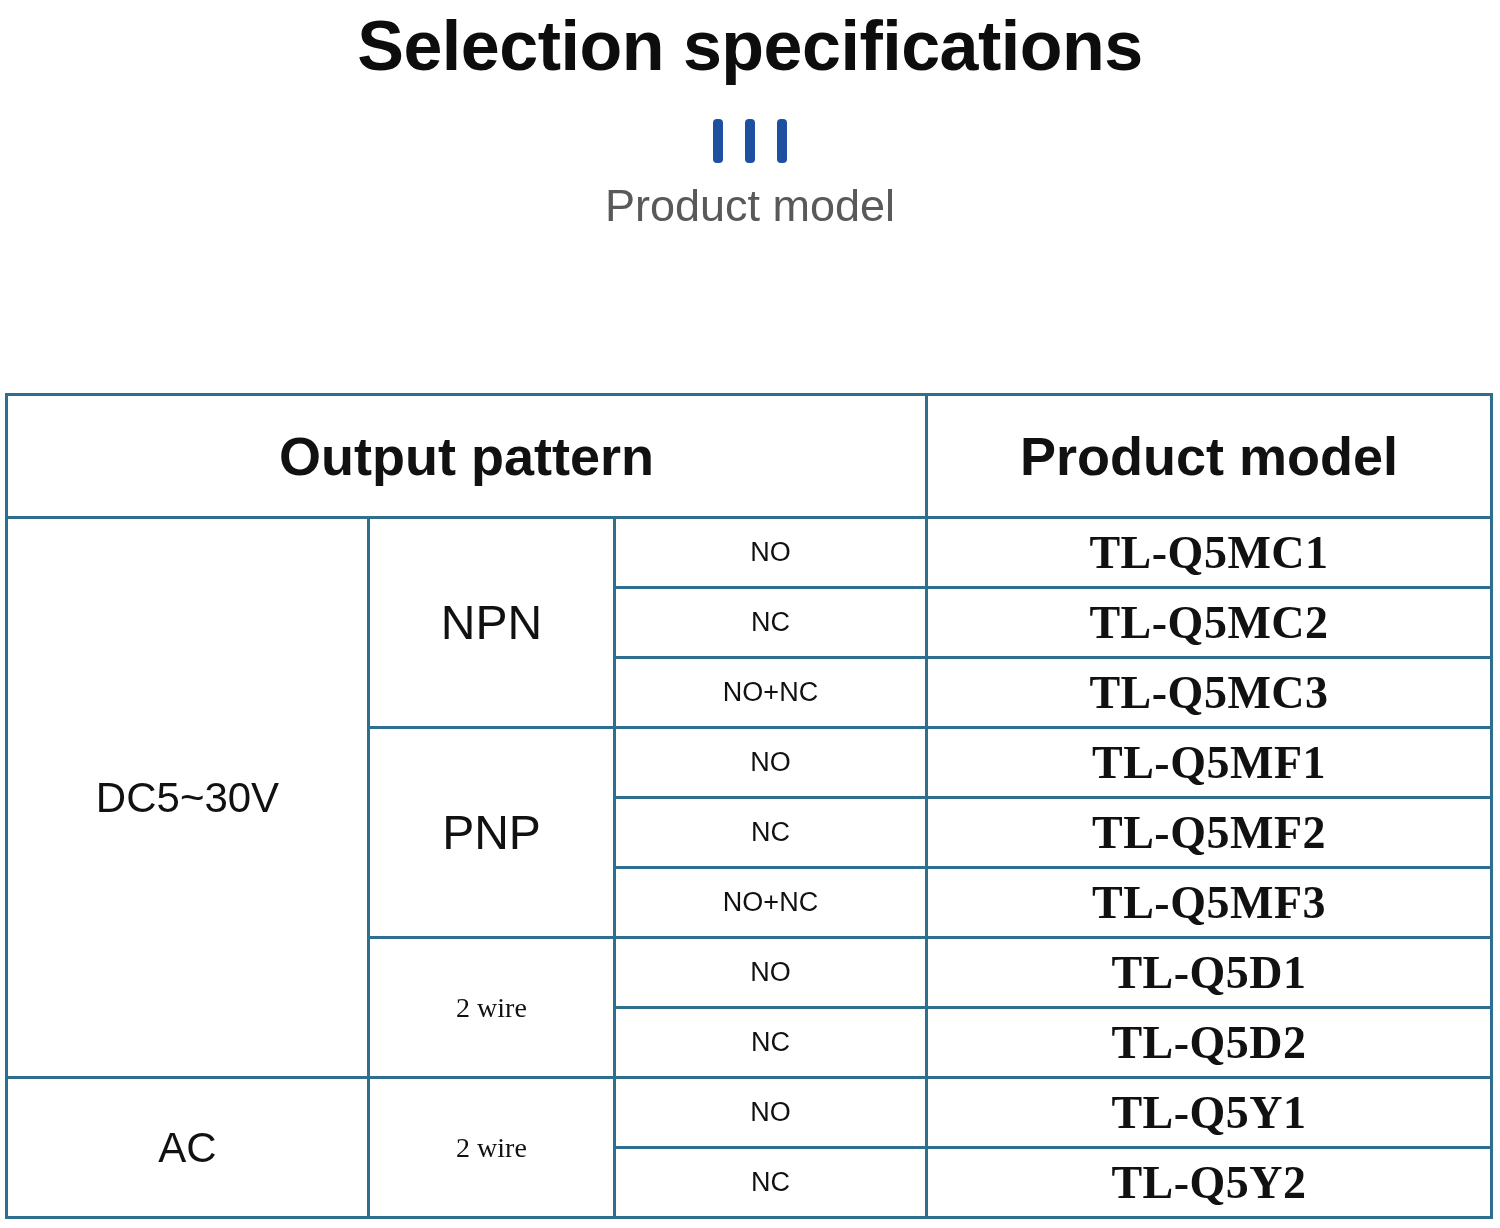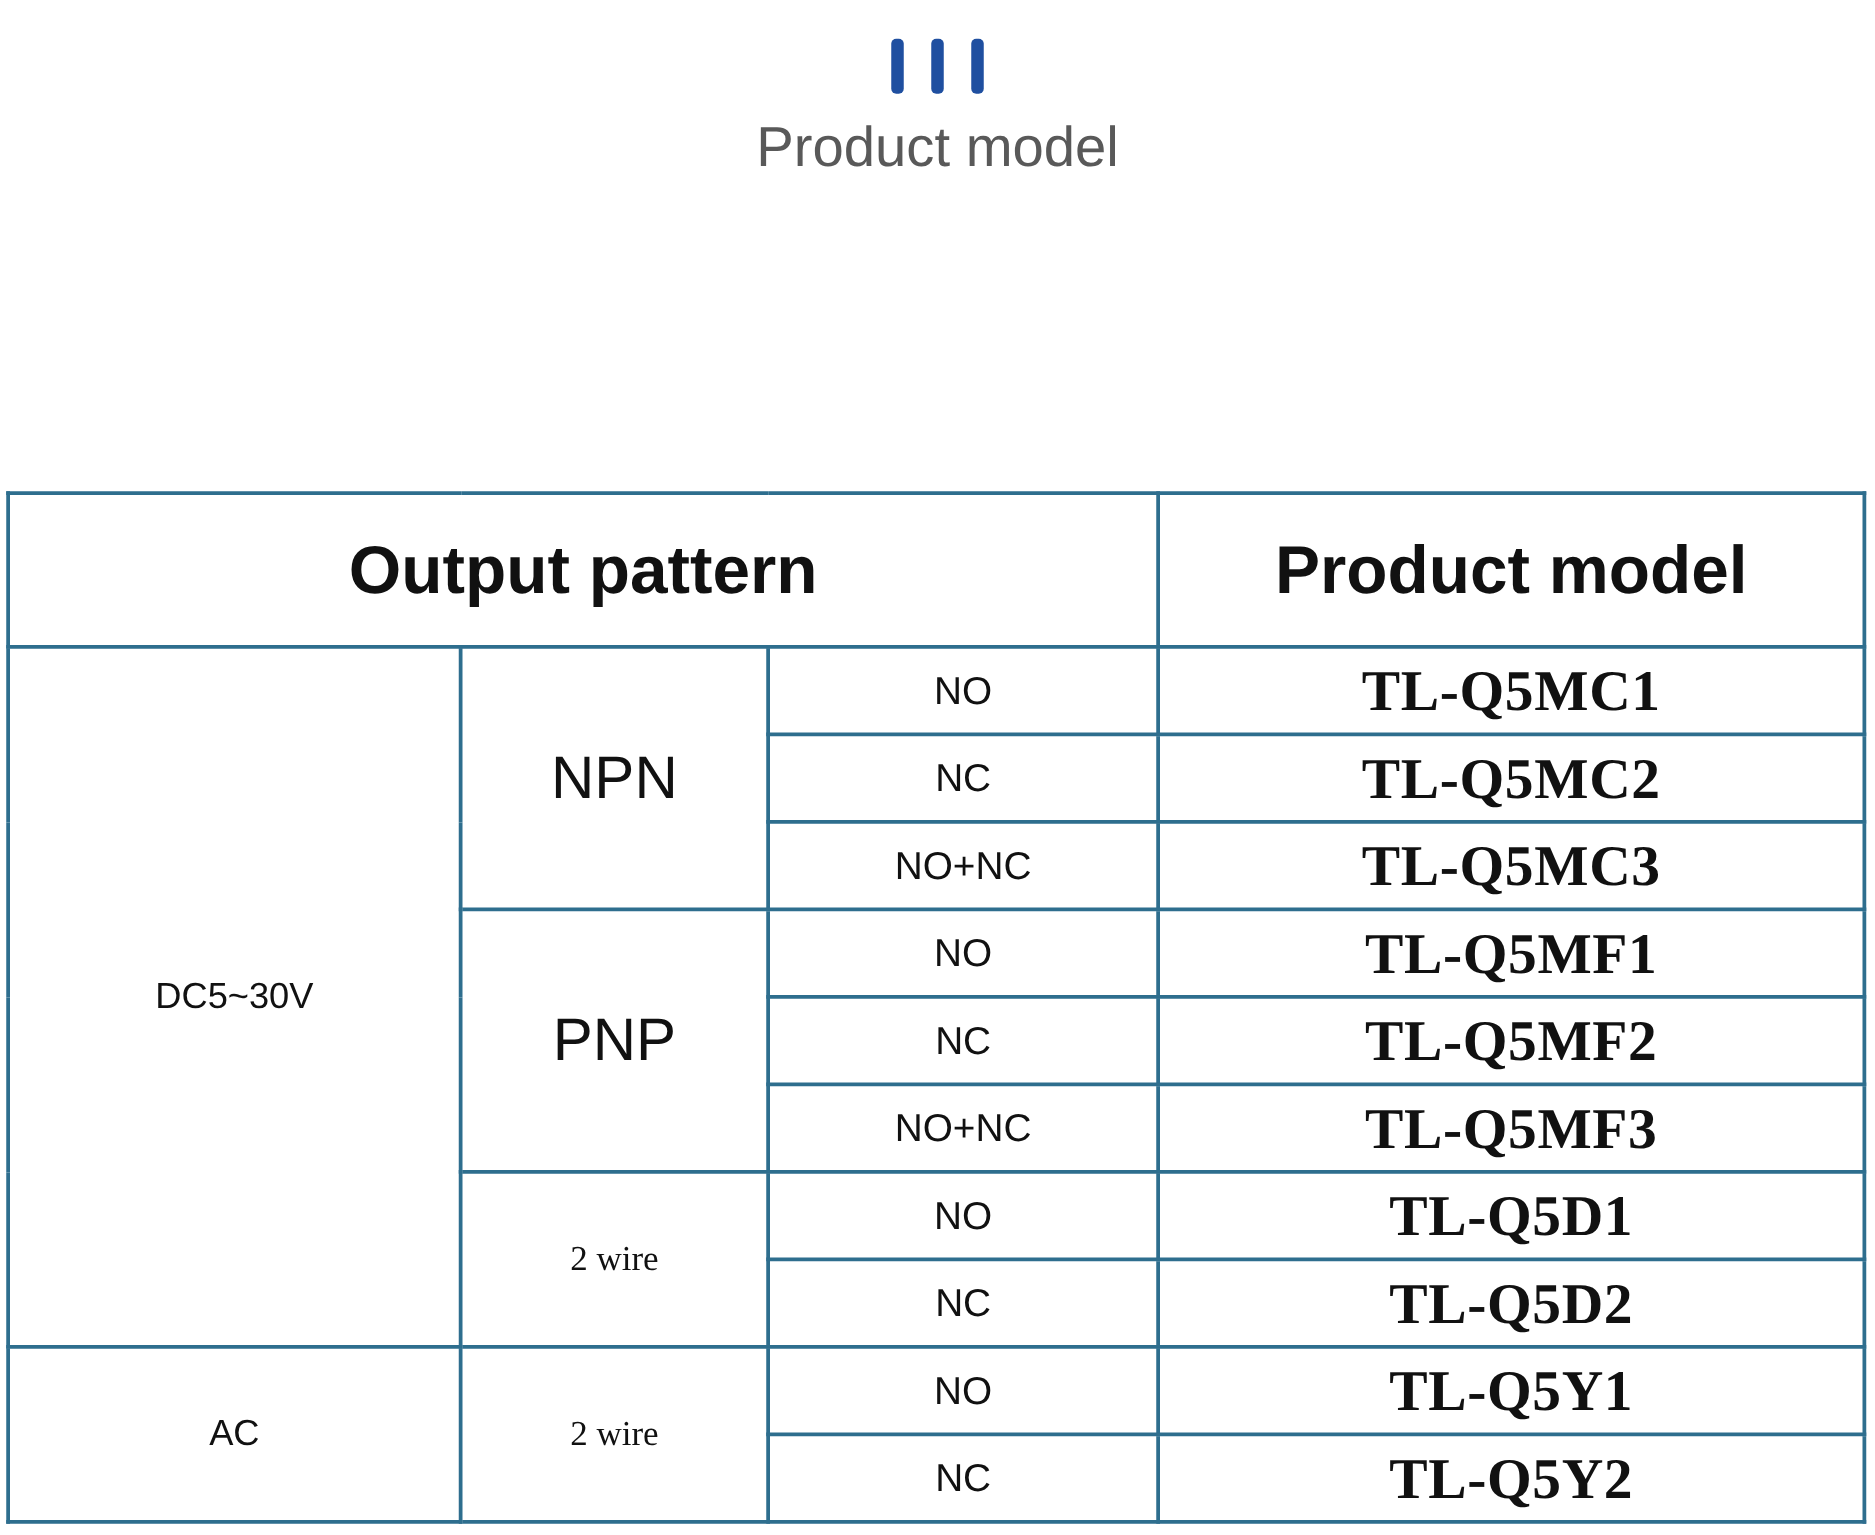--- a/index.html
+++ b/index.html
@@ -101,56 +101,57 @@
   
   td.th {
     height: 120px;
     font-size: 54px;
     font-weight: bold;
     letter-spacing: 0px;
   }
 
   
   td.supply {
-    font-size: 29px;
+    font-size: 42px;
     font-weight: normal;
   }
 
   
   td.otype {
     font-size: 48px;
     font-weight: normal;
   }
   td.otype.small {
     font-size: 28px;
     font-family: Liberation Serif, serif;
   }
 
   
   td.contact {
-    font-size: 31px;
+    font-size: 27px;
     font-weight: normal;
   }
 
   
   td.model {
     font-size: 46px;
     font-weight: bold;
     letter-spacing: 0.5px;
     font-family: Liberation Serif, serif;
   }
 
   tr.data-row { height: 70px; }
 </style>
 </head>
 <body>
 
 <div class="page">
 
   <div class="header">
+    <h1 class="page-title">Selection specifications</h1>
 
     <div class="divider-bars">
       <span class="bar"></span>
       <span class="bar"></span>
       <span class="bar"></span>
     </div>
 
     <div class="subtitle">Product model</div>
   </div>
 

